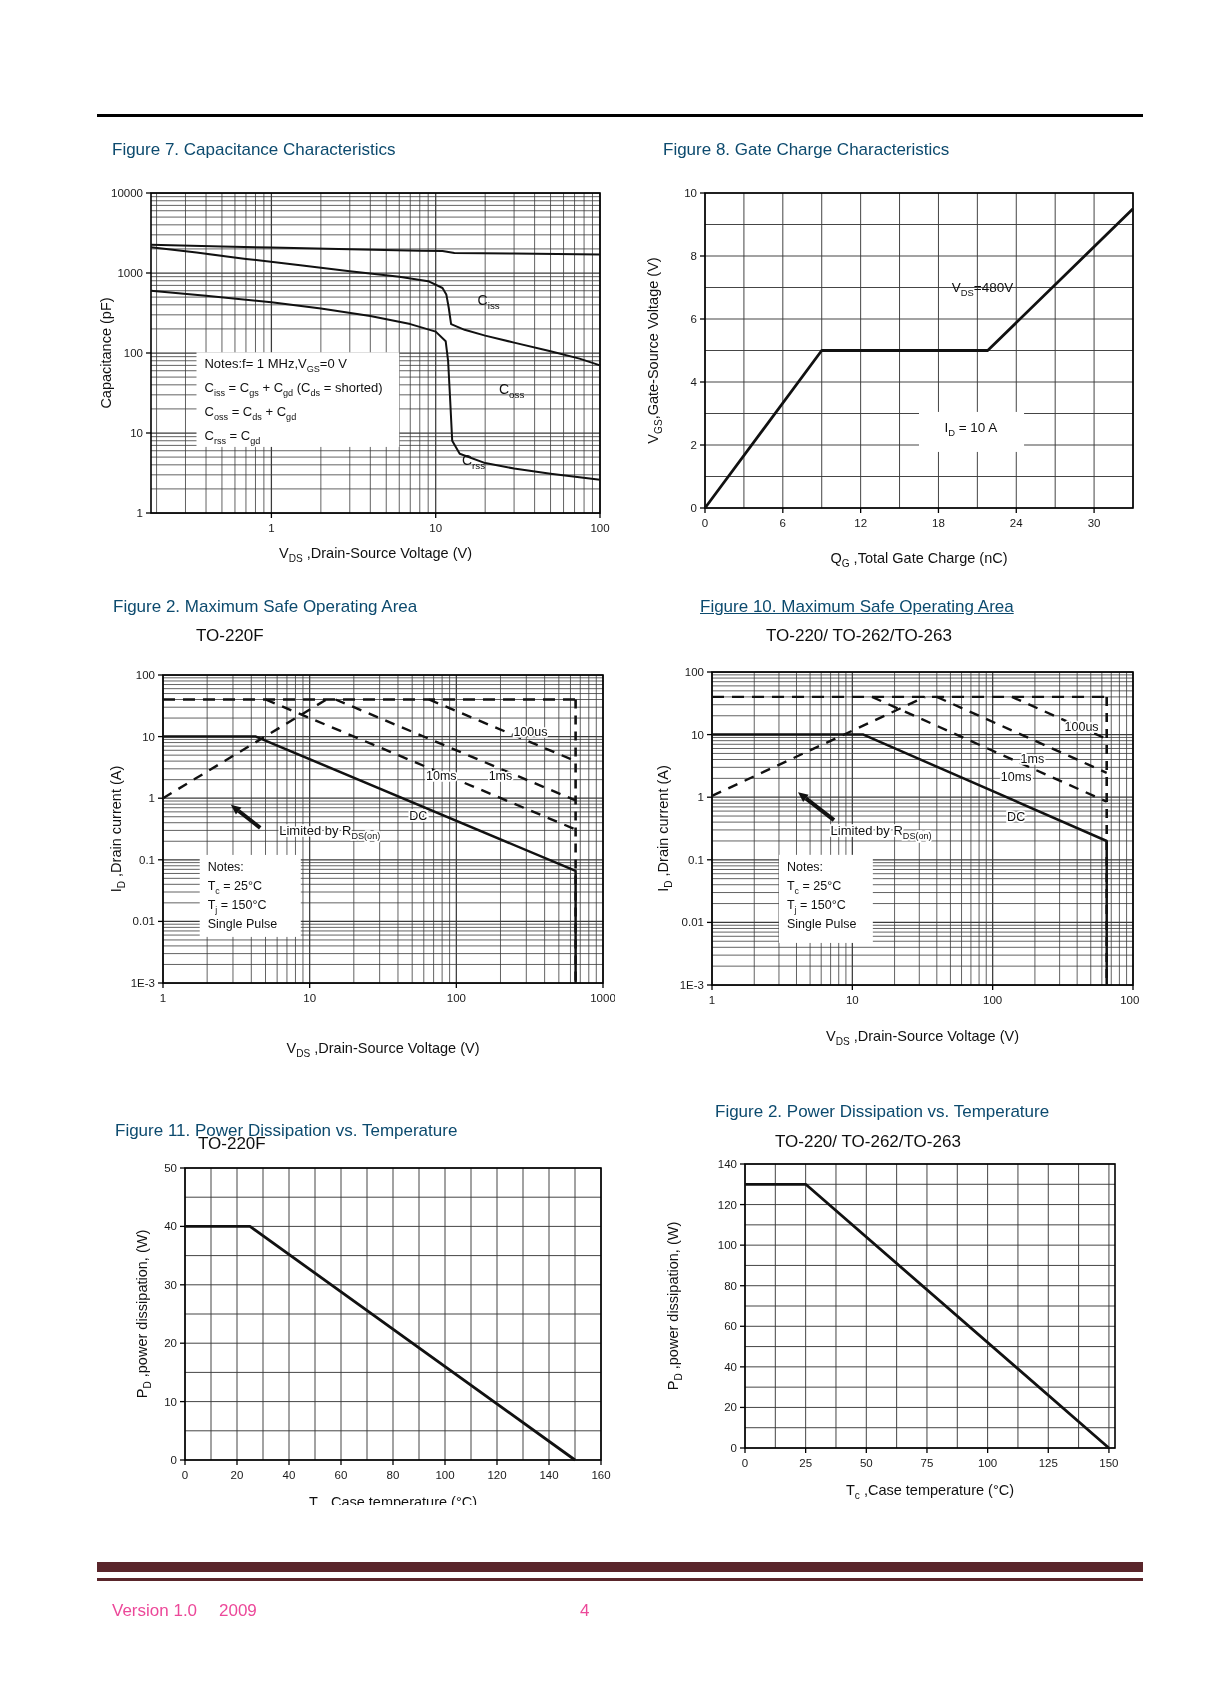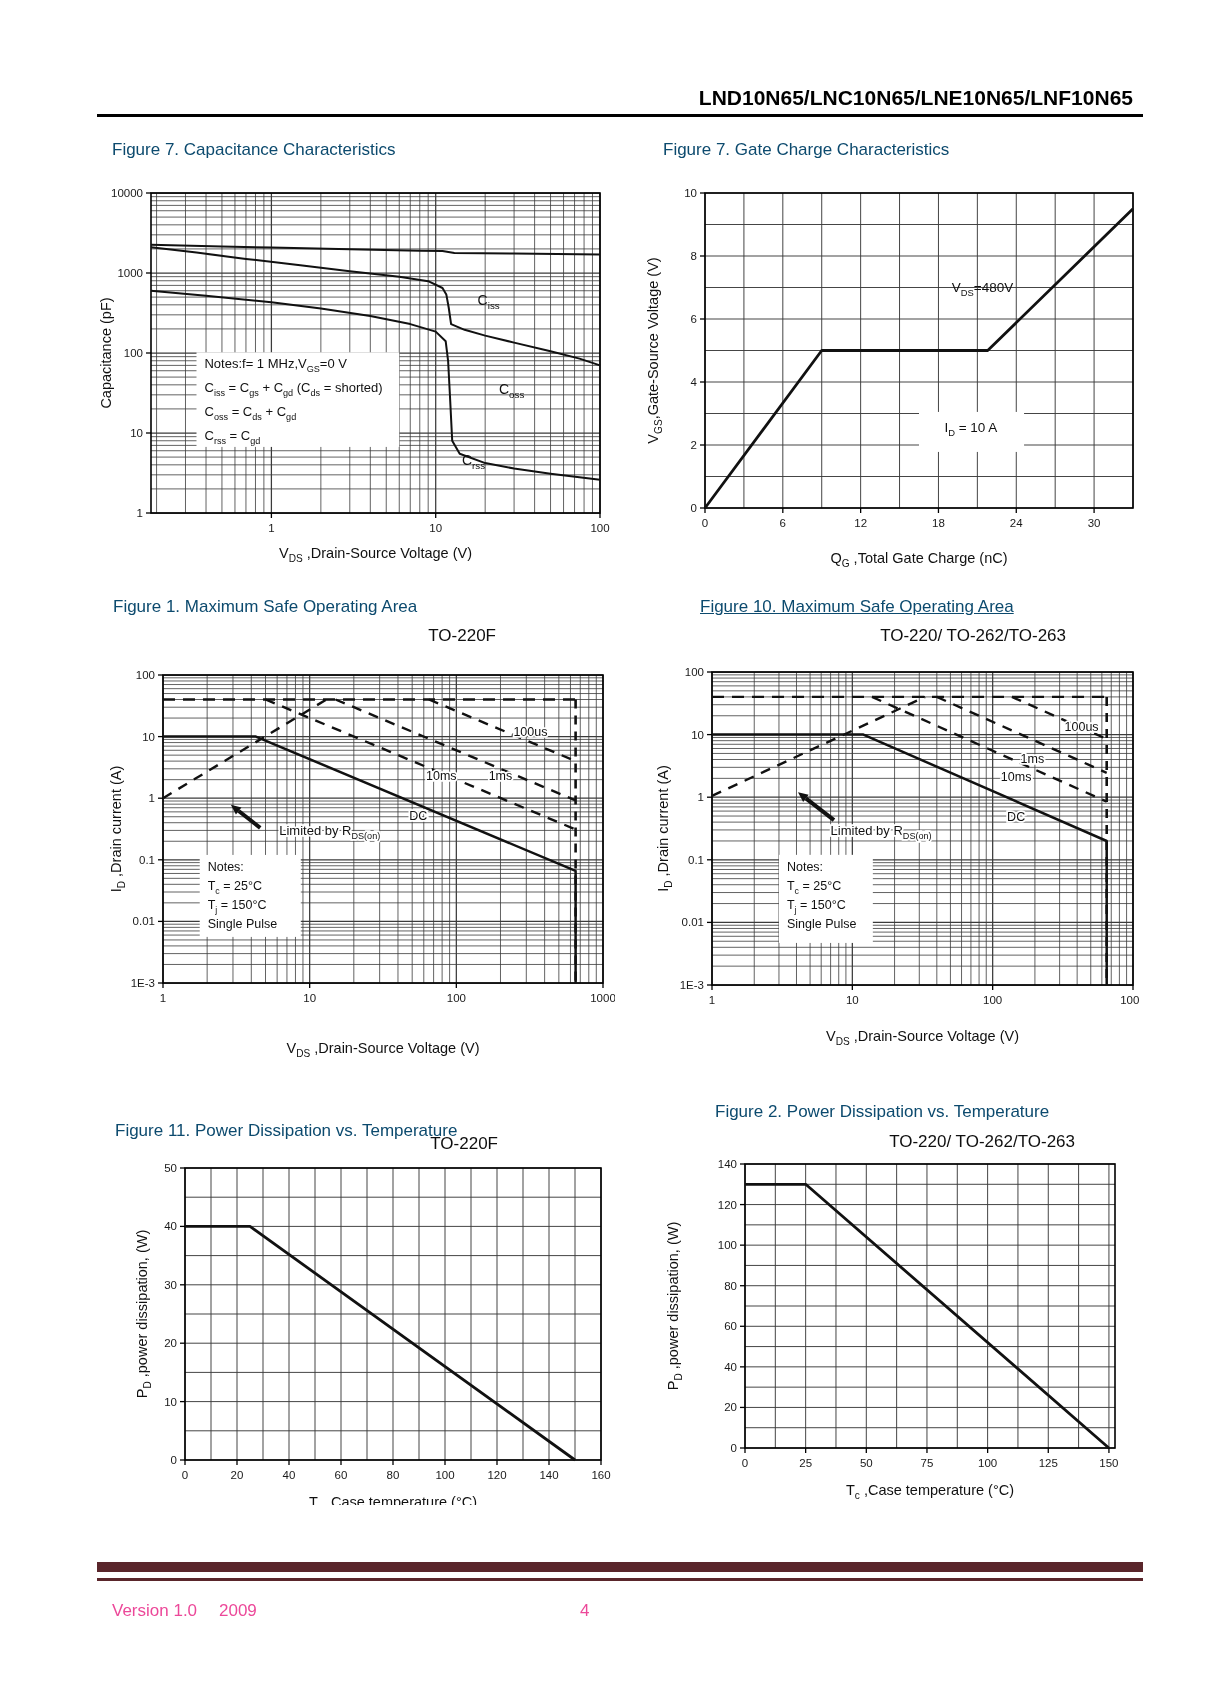--- a/index.html
+++ b/index.html
@@ -2,38 +2,37 @@
 <html><head>
 <meta charset="utf-8">
 <style>
   html,body{margin:0;padding:0;background:#e8e8e8;}
   .page{position:relative;width:1208px;height:1708px;background:#ffffff;margin:0 auto;
         font-family:"Liberation Sans",sans-serif;overflow:hidden;}
   .hdr-title{position:absolute;top:86px;right:75px;font-size:21px;font-weight:bold;color:#000;
              letter-spacing:0px;white-space:nowrap;}
   .hdr-rule{position:absolute;top:114px;left:97px;width:1046px;height:2.5px;background:#000;}
   .ftitle{position:absolute;font-size:17px;color:#0c4a6e;white-space:nowrap;}
-  .fsub{position:absolute;font-size:17px;color:#0f0f0f;white-space:nowrap;width:300px;text-align:right;}
+  .fsub{position:absolute;font-size:17px;color:#0f0f0f;white-space:nowrap;width:300px;text-align:left;}
   .chart-mount{position:absolute;}
   .chart-mount svg{display:block;}
   .ft-bar{position:absolute;left:97px;width:1046px;}
   .ft-text{position:absolute;font-family:Liberation Sans, sans-serif;font-size:17px;color:#ec4899;white-space:nowrap;}
 </style>
 </head>
 <body>
 
 <div class="page">
 
-  <div class="hdr-title">LND10N65/LNC10N65/LNE10N65/LNF10N65</div>
   <div class="hdr-rule"></div>
 
   <div class="ftitle" style="left:112px;top:140px;">Figure 7. Capacitance Characteristics</div>
-  <div class="ftitle" style="left:663px;top:140px;">Figure 7. Gate Charge Characteristics</div>
-
-  <div class="ftitle" style="left:113px;top:597px;">Figure 1. Maximum Safe Operating Area</div>
+  <div class="ftitle" style="left:663px;top:140px;">Figure 8. Gate Charge Characteristics</div>
+
+  <div class="ftitle" style="left:113px;top:597px;">Figure 2. Maximum Safe Operating Area</div>
   <div class="fsub" style="left:196px;top:626px;">TO-220F</div>
   <div class="ftitle" style="left:700px;top:597px;text-decoration:underline;">Figure 10. Maximum Safe Operating Area</div>
   <div class="fsub" style="left:766px;top:626px;">TO-220/ TO-262/TO-263</div>
 
   <div class="ftitle" style="left:115px;top:1102px;margin-top:19px;">Figure 11. Power Dissipation vs. Temperature</div>
   <div class="fsub" style="left:198px;top:1134px;">TO-220F</div>
   <div class="ftitle" style="left:715px;top:1102px;">Figure 2. Power Dissipation vs. Temperature</div>
   <div class="fsub" style="left:775px;top:1132px;">TO-220/ TO-262/TO-263</div>
 
   <div class="chart-mount" id="chart-0" style="left: 95px; top: 160px; width: 520px; height: 420px;">

